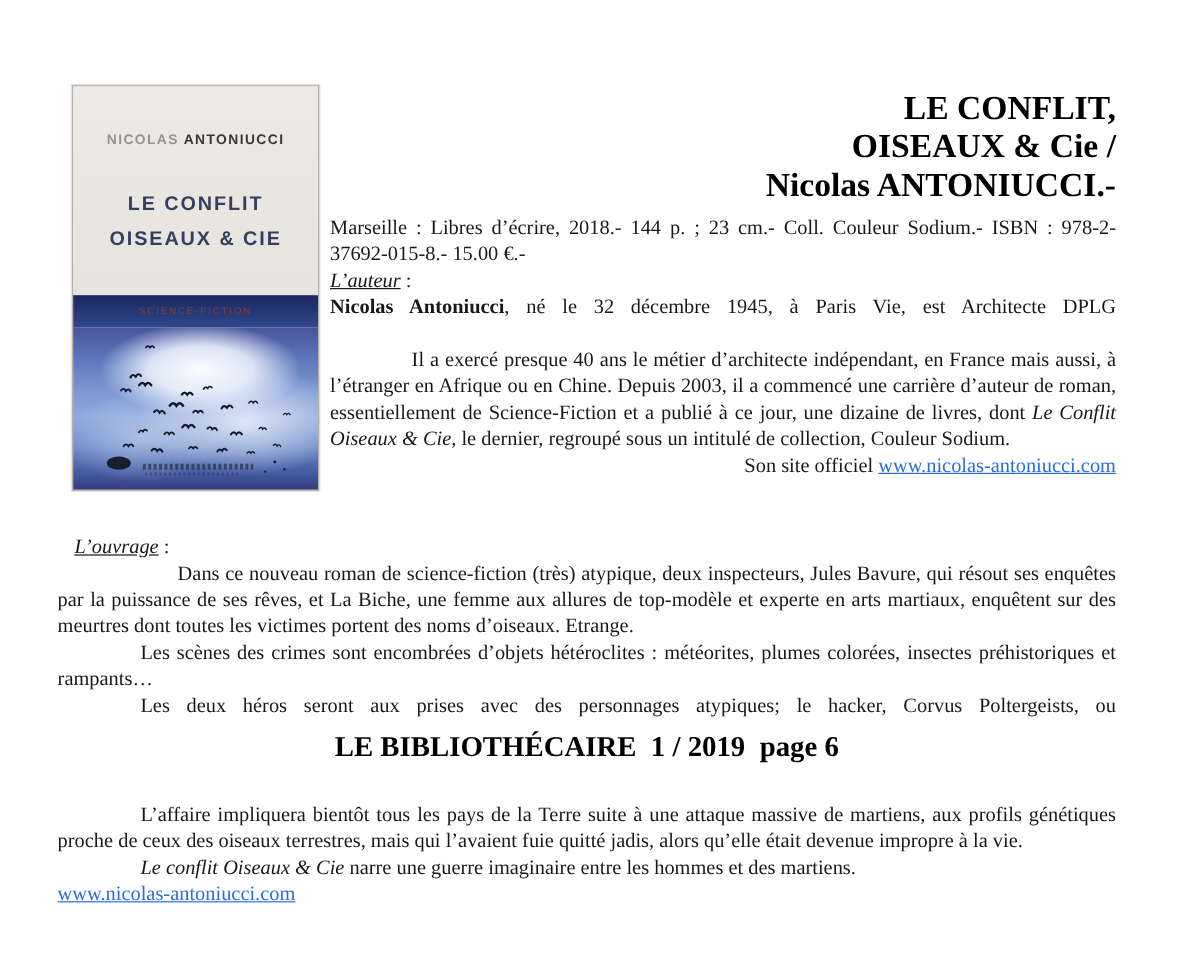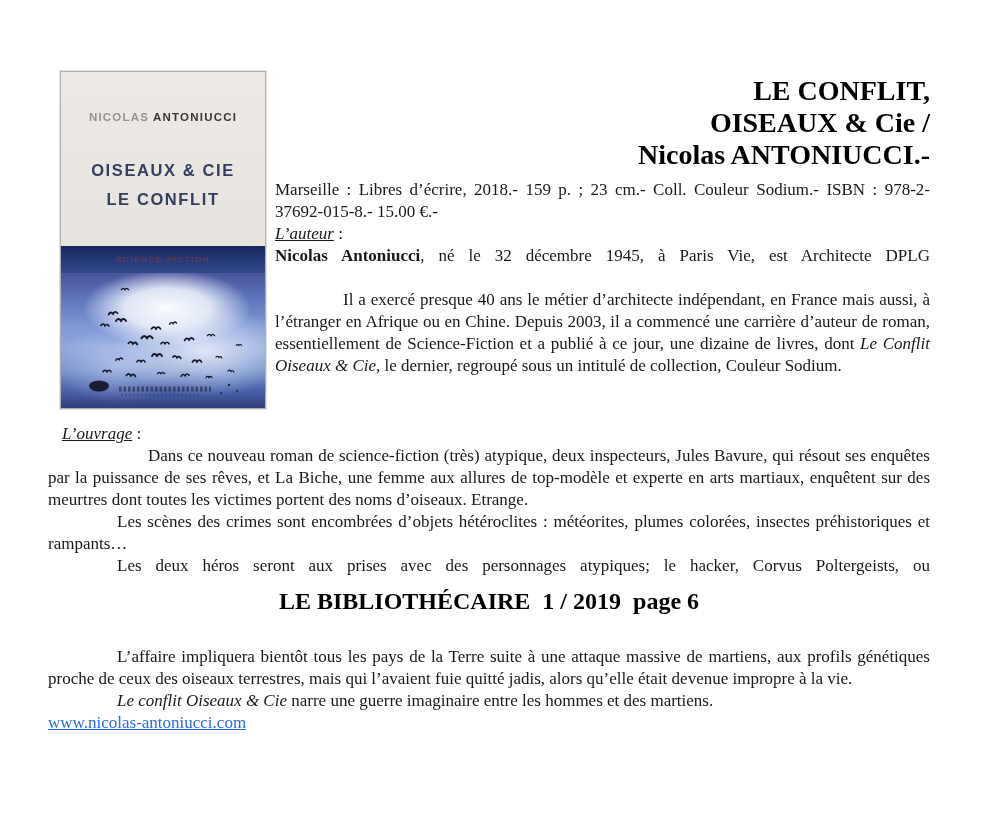--- a/index.html
+++ b/index.html
@@ -88,22 +88,22 @@
 <body>
 
 <div class="page">
 
   <div class="cover">
     <div class="cover-top">
       <div class="cover-author">
         <span class="first">NICOLAS</span><span class="last"> ANTONIUCCI</span>
       </div>
       <div class="cover-title">
+        <div>LE CONFLIT</div>
         <div>OISEAUX &amp; CIE</div>
-        <div>LE CONFLIT</div>
       </div>
     </div>
     <div class="cover-band">
       <span>SCIENCE-FICTION</span>
     </div>
     <div class="cover-image">
       <svg viewBox="0 0 204 135" aria-hidden="true">
         <defs>
           <path id="b" d="M-5 1 Q-2.5 -2.8 0 1 Q2.5 -2.8 5 1" fill="none" stroke="#141827" stroke-width="2" stroke-linecap="round"></path>
         </defs>
@@ -140,33 +140,36 @@
       </svg>
     </div>
   </div>
 
   <h1 class="main-heading">
     <div>LE CONFLIT,</div>
     <div>OISEAUX &amp; Cie /</div>
     <div>Nicolas ANTONIUCCI.-</div>
   </h1>
 
-  <p class="bib">Marseille : Libres d’écrire, 2018.- 159 p. ; 23 cm.- Coll. Couleur Sodium.- ISBN : 978-2-37692-015-8.- 15.00 €.-</p>
+  <p class="bib">Marseille : Libres d’écrire, 2018.- 144 p. ; 23 cm.- Coll. Couleur Sodium.- ISBN : 978-2-37692-015-8.- 15.00 €.-</p>
 
   <p class="section-label">
     <span class="lbl">L’auteur</span><span> :</span>
   </p>
   <p class="author-line">
     <span class="bold">Nicolas Antoniucci</span><span>, né le 32 décembre 1945, à Paris Vie, est Architecte DPLG</span>
   </p>
 
   <p class="bio">
     <span>Il a exercé presque 40 ans le métier d’architecte indépendant, en France mais aussi, à l’étranger en Afrique ou en Chine. Depuis 2003, il a commencé une carrière d’auteur de roman, essentiellement de Science-Fiction et a publié à ce jour, une dizaine de livres, dont </span><span class="italic">Le Conflit Oiseaux &amp; Cie,</span><span> le dernier, regroupé sous un intitulé de collection, Couleur Sodium.</span>
   </p>
 
+  <p class="site-line">
+    <span>Son site officiel </span><a class="link">www.nicolas-antoniucci.com</a>
+  </p>
 
   <div class="work-section">
     <p class="section-label work-label">
       <span class="lbl">L’ouvrage</span><span> :</span>
     </p>
     <p class="work-p1">Dans ce nouveau roman de science-fiction (très) atypique, deux inspecteurs, Jules Bavure, qui résout ses enquêtes par la puissance de ses rêves, et La Biche, une femme aux allures de top-modèle et experte en arts martiaux, enquêtent sur des meurtres dont toutes les victimes portent des noms d’oiseaux. Etrange.</p>
     <p class="work-p2">Les scènes des crimes sont encombrées d’objets hétéroclites : météorites, plumes colorées, insectes préhistoriques et rampants…</p>
     <p class="work-p3">Les deux héros seront aux prises avec des personnages atypiques; le hacker, Corvus Poltergeists, ou</p>
   </div>
 

